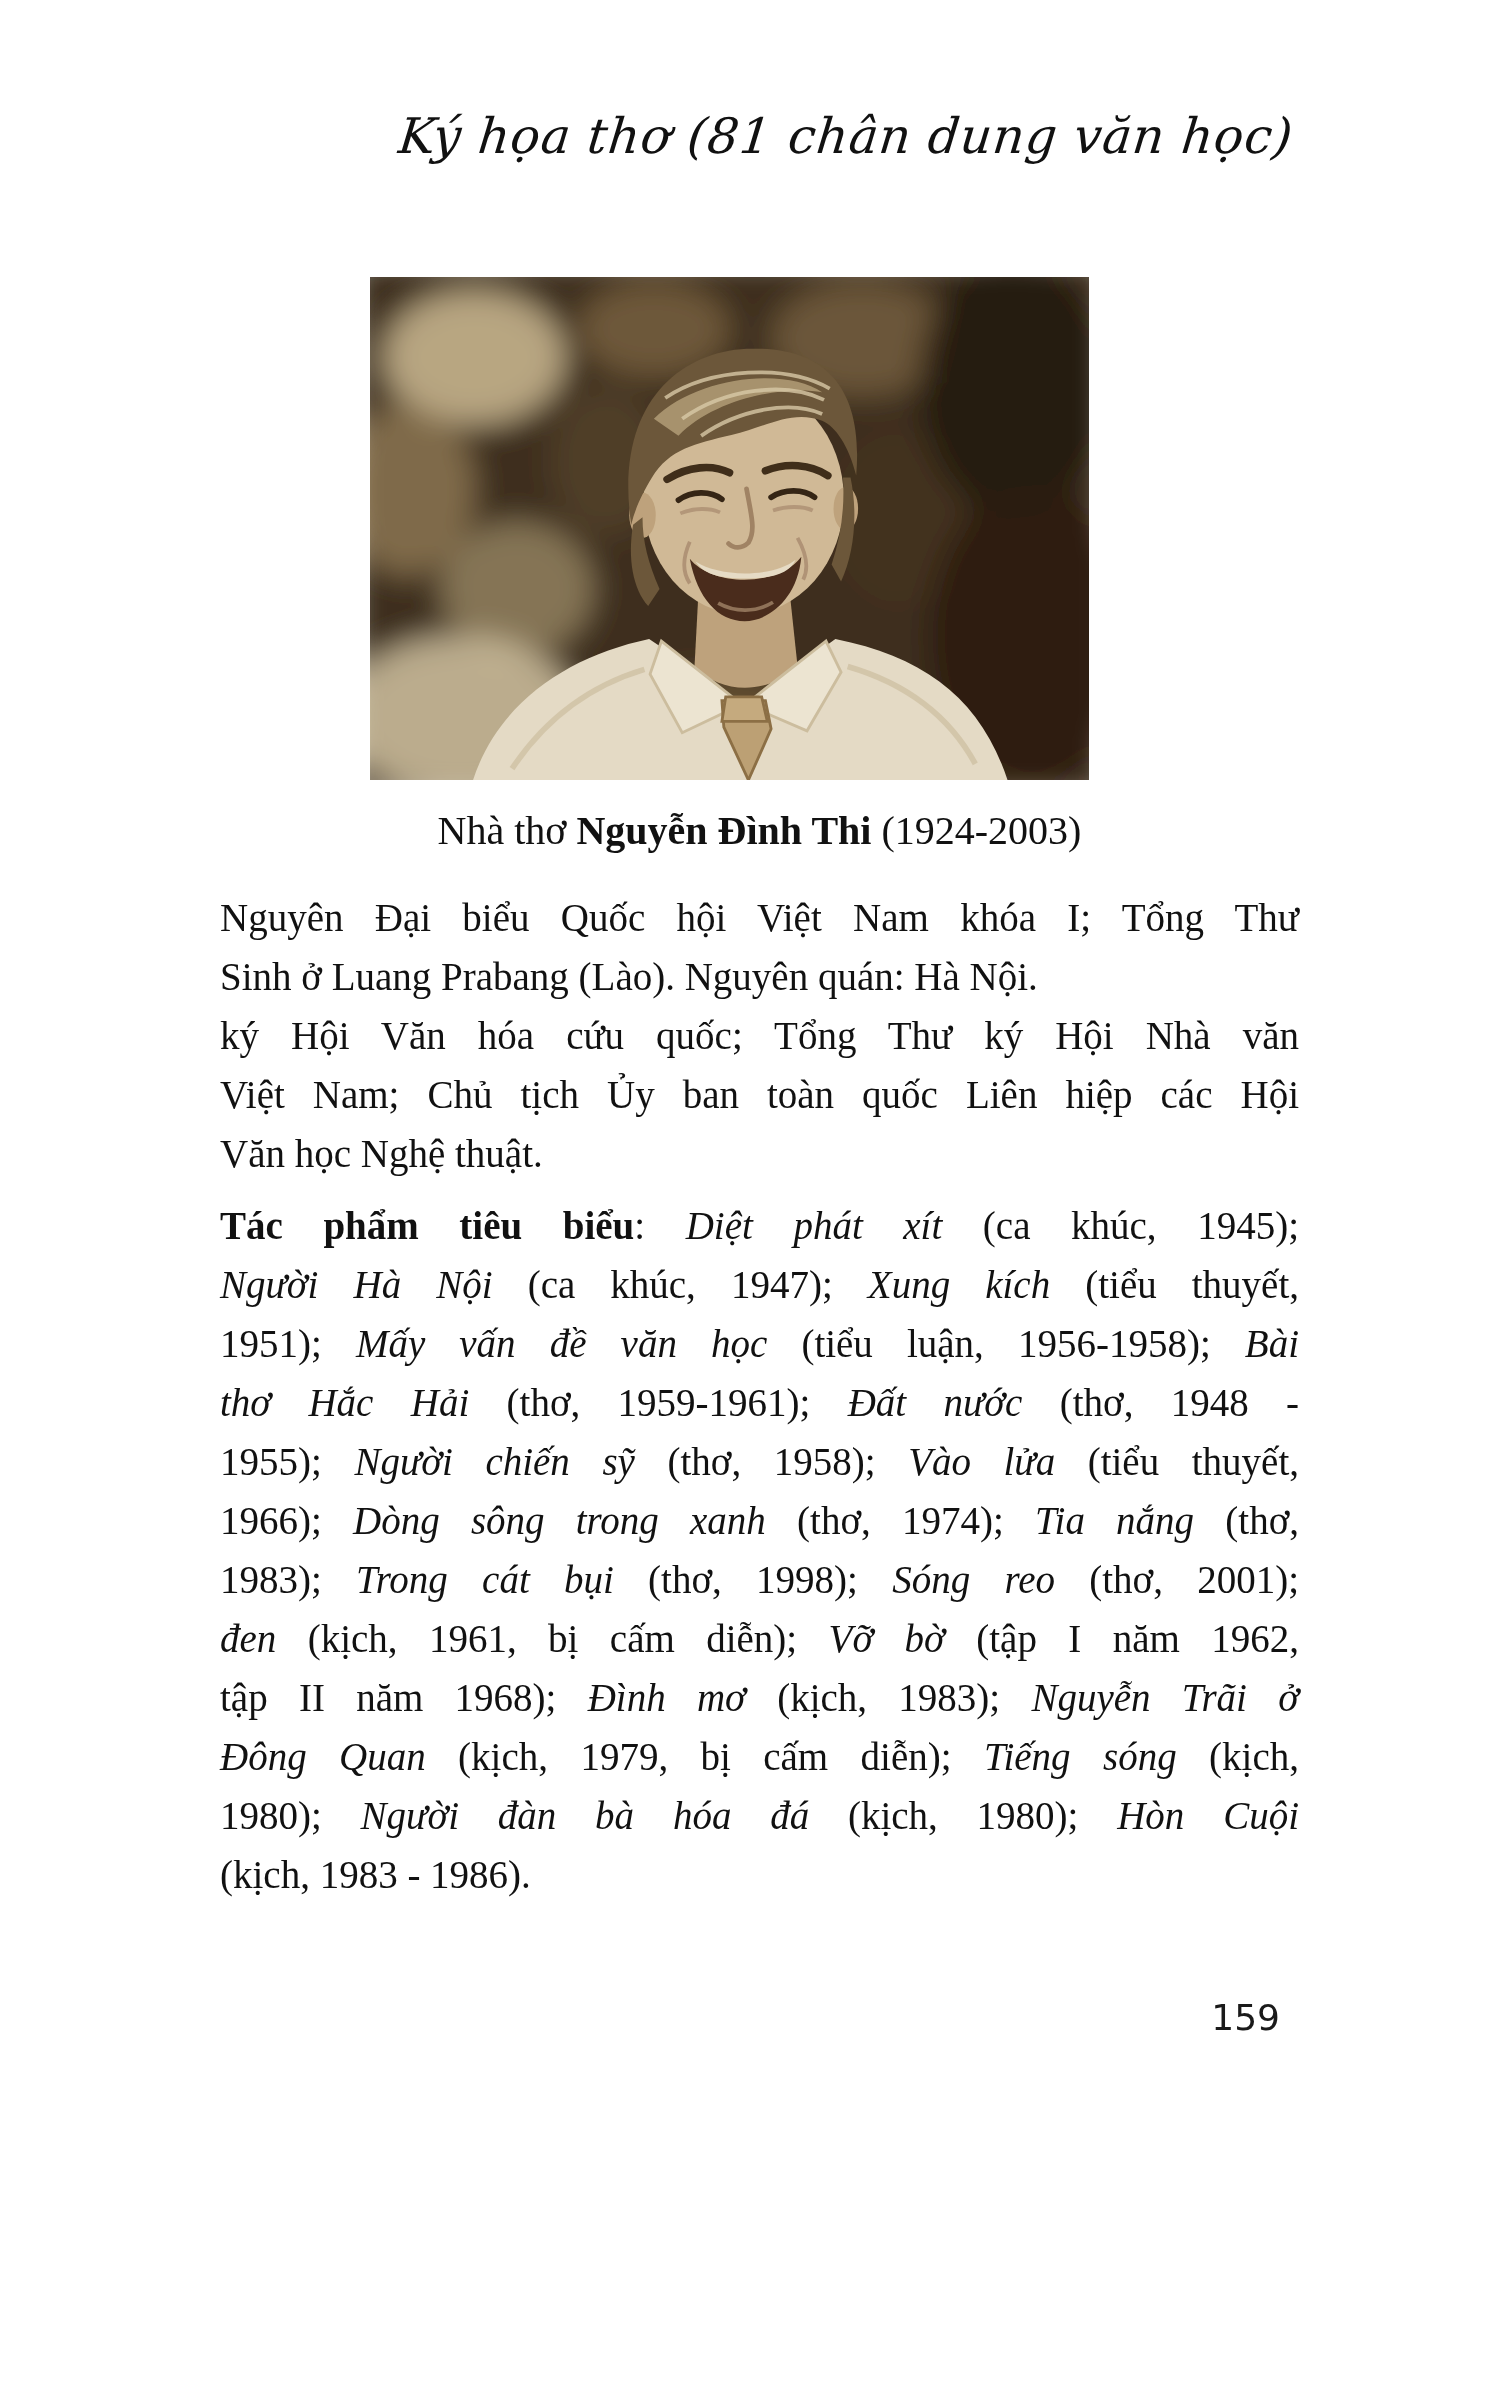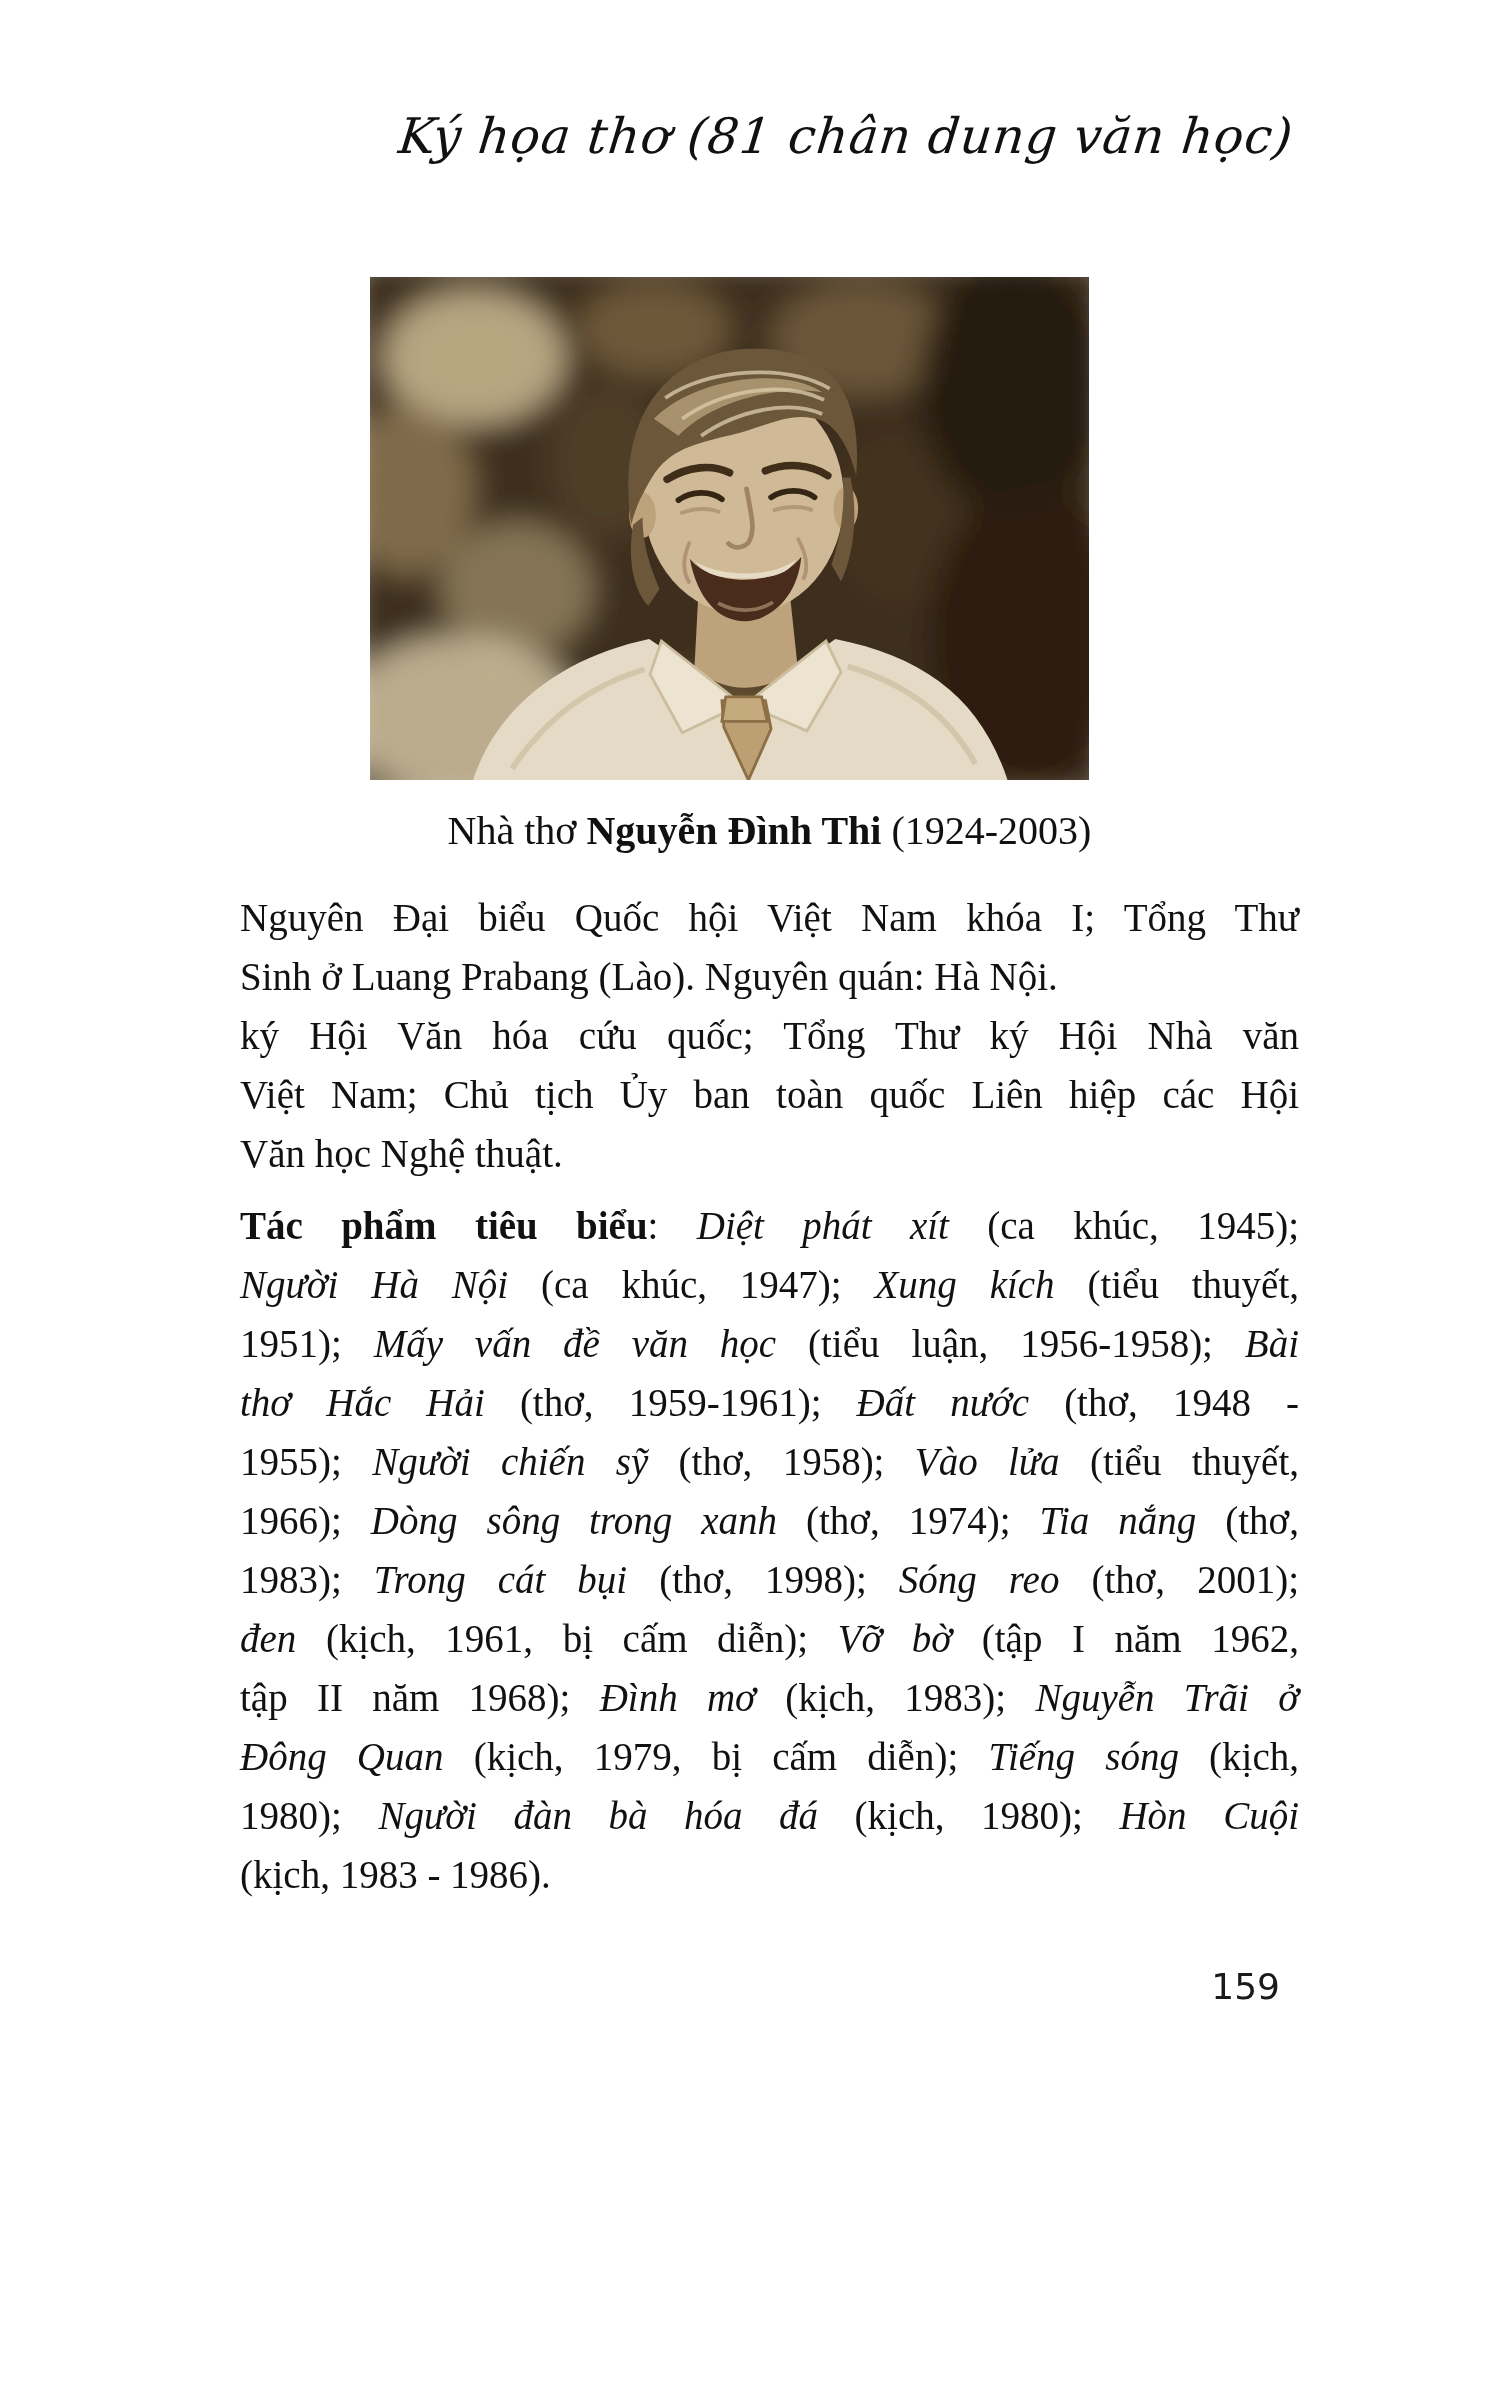--- a/index.html
+++ b/index.html
@@ -41,32 +41,31 @@
     line-height:61px;
   }
   .para{ font-size:39px; }
   .caption .tline.center{text-align:center;}
   .bio{ margin-top:28px; }
   .works{ margin-top:13.2px; }
   .awards{ margin-top:13.2px; }
   .tline{
     line-height:59px;
     white-space:normal;
-    margin-left:20px;
   }
   .tline.justify{
     text-align:justify;
     -moz-text-align-last:justify;
     text-align-last:justify;
   }
   .tline.left{ text-align:left; }
   .b{ font-weight:700; }
   .i{ font-style:italic; }
   .page-number{
-    margin-top:61px;
+    margin-top:92px;
     padding-right:19px;
     text-align:right;
     font-family:"DejaVu Sans","Liberation Sans",sans-serif;
     font-size:36px;
     line-height:44px;
     color:#1a1a1a;
   }
 </style>
 </head>
 <body>

